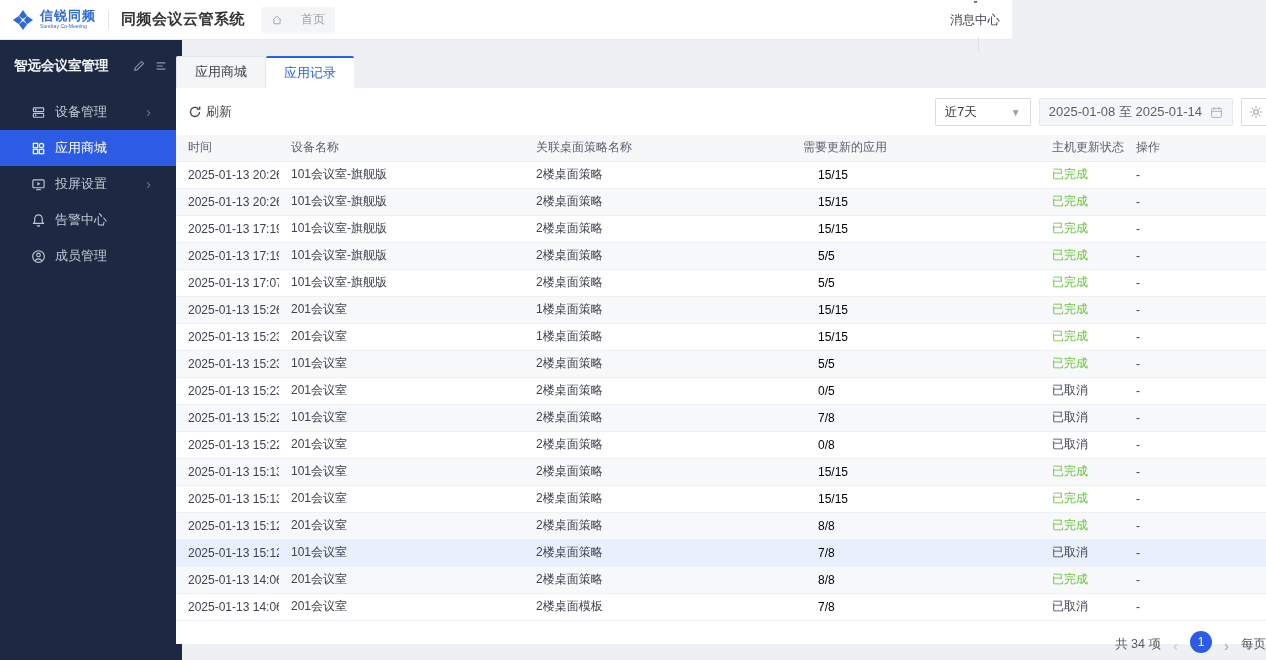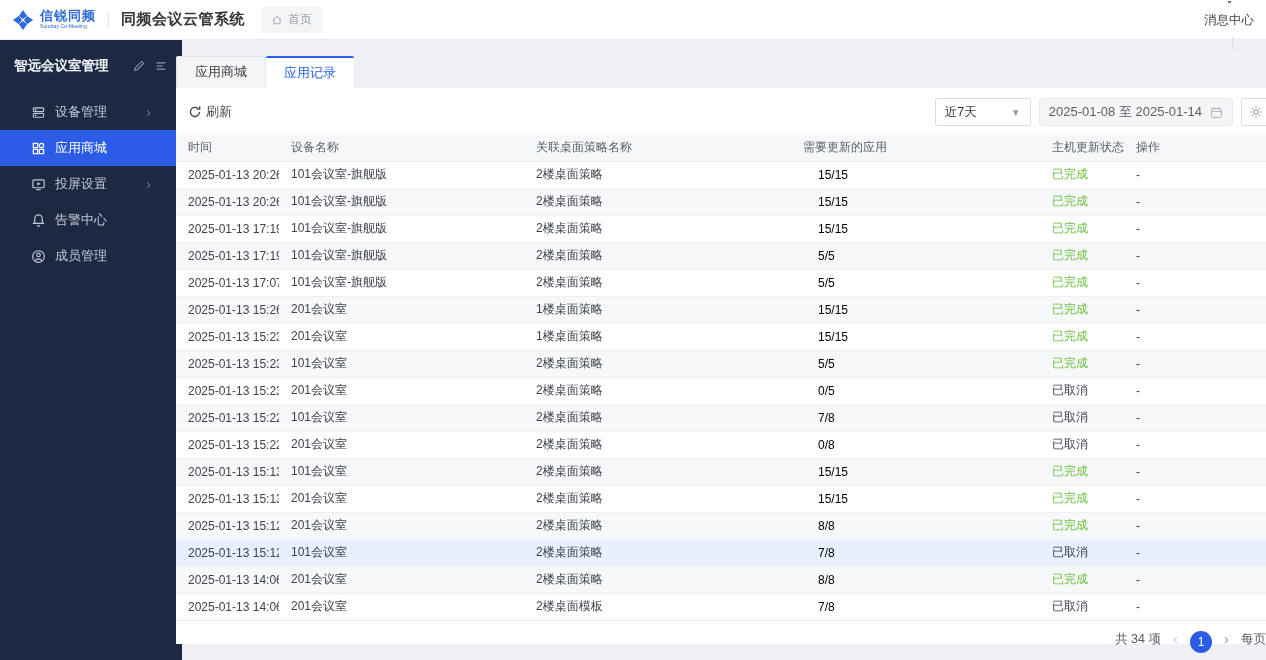--- a/index.html
+++ b/index.html
@@ -1,30 +1,30 @@
 <!DOCTYPE html>
 <html><head>
 <meta charset="utf-8">
 <style>
   * { margin:0; padding:0; box-sizing:border-box; }
   html,body { width:1266px; height:660px; overflow:hidden; background:#eef0f3;
     font-family:"Liberation Sans","DejaVu Sans",sans-serif; }
 
   
-  .topbar { position:absolute; left:0; top:0; width:1266px; height:40px; background:#fff;
+  .topbar { position:absolute; left:0; top:0; width:1012px; height:40px; background:#fff;
     border-bottom:1px solid #e8eaee; display:flex; align-items:center; padding:0 12px; z-index:5; }
   .logo-wrap { display:flex; align-items:center; gap:6px; }
   .logo-ico { width:22px; height:22px; display:block; }
   .logo-txt { display:flex; flex-direction:column; line-height:1; }
   .logo-name { color:#2d6ad9; font-size:13px; font-weight:bold; letter-spacing:1px; }
   .logo-sub { color:#2d6ad9; font-size:6px; transform:scale(.85); transform-origin:left top; margin-top:2px; white-space:nowrap; }
   .tb-divider { width:1px; height:18px; background:#e3e5e9; margin:0 12px; }
   .app-title { font-size:15px; color:#333; font-weight:600; letter-spacing:.5px; }
   .crumb-chip { margin-left:16px; height:26px; background:#f4f5f7; border-radius:3px; color:#9aa1a9;
-    font-size:12px; display:flex; align-items:center; gap:5px; padding:0 10px; cursor:pointer; }
+    font-size:12px; display:flex; align-items:center; gap:18px; padding:0 10px; cursor:pointer; }
   .crumb-chip svg { width:12px; height:12px; }
   .tb-right { margin-left:auto; display:flex; align-items:center; gap:8px; color:#3b3f45; font-size:12.5px;flex-direction:column; }
   .tb-right .bell { width:15px; height:15px; color:#2f3338; }
   .tb-right .v-divider { width:1px; height:14px; background:#dcdfe4; margin-left:6px; }
 
   
   .sidebar { position:absolute; left:0; top:40px; width:182px; height:620px; background:#1d2942; }
   .side-head { height:52px; display:flex; align-items:center; padding:0 14px; gap:8px; }
   .side-title { color:#f2f4f8; font-size:13.5px; font-weight:bold; flex:1; white-space:nowrap; }
   .side-head svg { width:14px; height:14px; color:#8d97ab; cursor:pointer; flex-shrink:0; }
@@ -66,21 +66,21 @@
   th { background:#f6f7f9; color:#5a6170; font-weight:normal; text-align:left; height:26px;
     padding:0 12px; border-bottom:1px solid #e9ebef; white-space:nowrap; }
   td { height:27px; padding:0 12px; color:#3d434d; border-bottom:1px solid #eef0f3; white-space:nowrap;
     overflow:hidden; }
   tbody tr:nth-child(even) { background:#f7f8fa; }
   tbody tr.hl { background:#e7f0fc; }
   a.link { color:#000000; text-decoration:none; cursor:pointer;margin-left:15px; }
   .st-done { color:#67c23a; }
   .st-cancelled { color:#3d434d; }
 
-  .pagination { display:flex; align-items:flex-start; justify-content:flex-end; gap:12px; padding:10px 0 0 0;
+  .pagination { display:flex; align-items:flex-end; justify-content:flex-end; gap:12px; padding:10px 0 0 0;
     font-size:12.5px; color:#555b63; }
   .pg-arrow { font-size:15px; line-height:1; cursor:pointer; }
   .pg-prev { color:#c2c7ce; }
   .pg-next { color:#9aa0a6; }
   .pg-page { width:22px; height:22px; border-radius:50%; background:#2c5ce5; color:#fff; font-size:12px;
     display:flex; align-items:center; justify-content:center; cursor:pointer; }
   .pg-size { white-space:nowrap; cursor:pointer; }
 </style>
 </head>
 <body>

